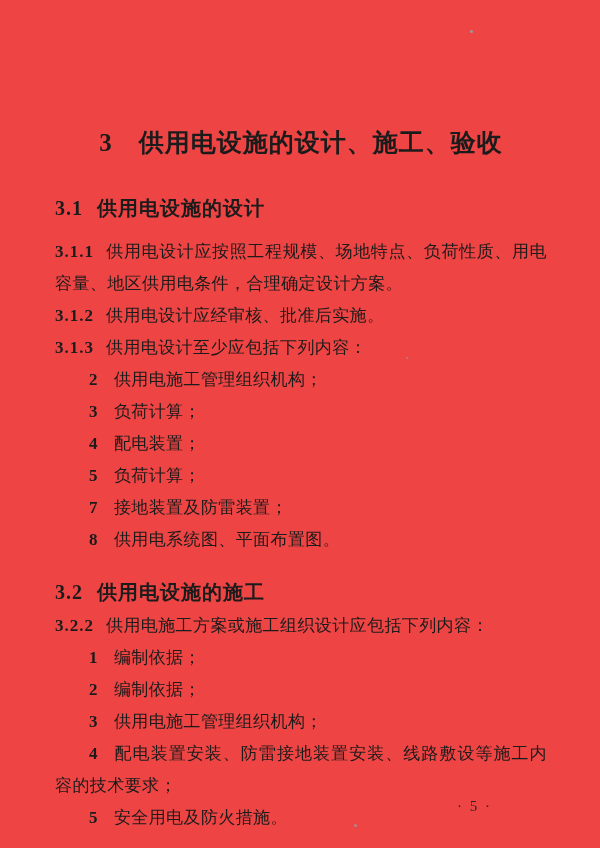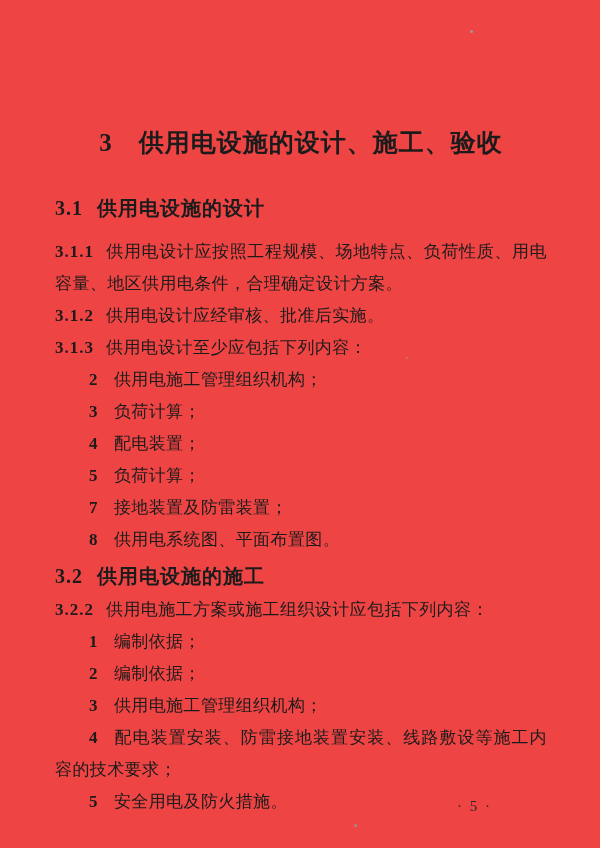--- a/index.html
+++ b/index.html
@@ -32,21 +32,21 @@
   h1.chapter .ch-num { margin-right: 26px; }
   h2.sec {
     text-align: left;
     font-size: 20px;
     font-weight: bold;
     line-height: 24px;
     letter-spacing: 1px;
     white-space: nowrap;
   }
   h2.sec-first { margin-top: 38px; margin-bottom: 16px; }
-  h2.sec-next  { margin-top: 8px;  margin-bottom: 6px; }
+  h2.sec-next  { margin-top: 24px;  margin-bottom: 6px; }
   p.block {
     font-size: 17px;
     line-height: 32px;
     letter-spacing: 0.4px;
     text-align: justify;
     text-justify: inter-character;
   }
   p.clause .num { font-weight: bold; margin-right: 12px; letter-spacing: 1px; }
   p.item { text-indent: 34px; }
   p.item .num { font-weight: bold; margin-right: 16px; }

